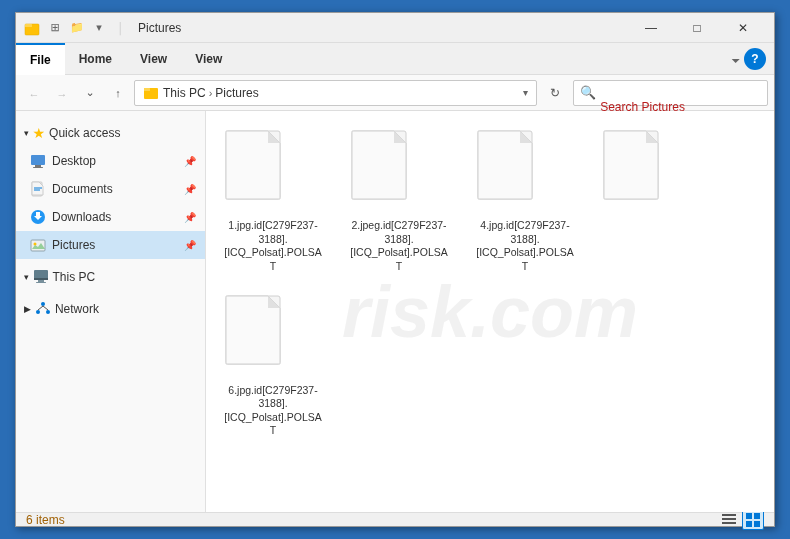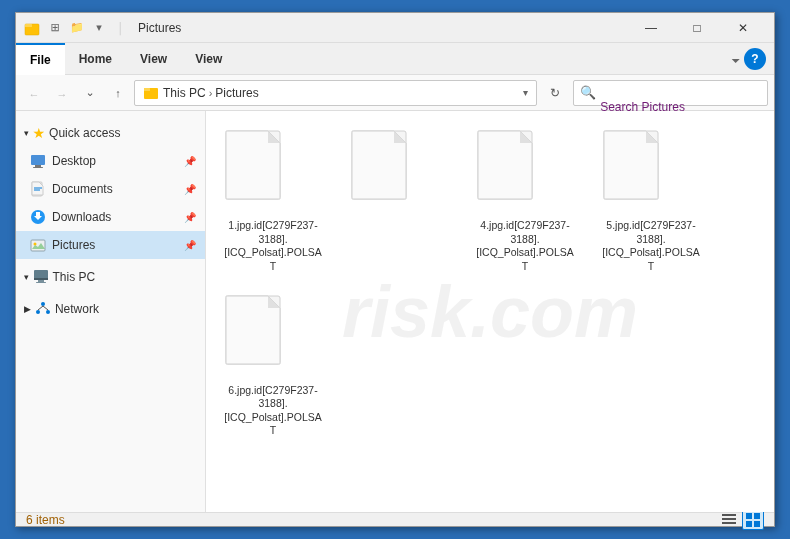--- a/index.html
+++ b/index.html
@@ -303,21 +303,21 @@
         </svg>
       <span style="color:#333">This PC</span>
       <span class="path-sep">›</span>
       <span style="color:#333;font-weight:500">Pictures</span>
       <span style="flex:1"></span>
       <span style="font-size:10px;color:#666;">▾</span>
     </div>
     <div class="refresh-btn">↻</div>
     <div class="search-box">
       <span style="color:#aaa;font-size:13px;">🔍</span>
-      <span style="color:#701a75;font-size:12px;margin-top:28px;">Search Pictures</span>
+      <span style="color:#b91c1c;font-size:12px;margin-top:28px;">Search Pictures</span>
     </div>
   </div>
 
   <div class="main-area">
 
     <div class="sidebar">
       <div class="sidebar-section-header">
         <span style="font-size:9px;">▾</span>
         <span style="color:#ffc107;font-size:14px;">★</span>
         <span>Quick access</span>
@@ -413,20 +413,21 @@
         </div>
 
         <div class="file-item">
           <div class="file-icon">
             <svg width="72" height="88" viewBox="0 0 72 88">
               <rect x="4" y="2" width="54" height="68" rx="2" fill="#f5f5f5" stroke="#d0d0d0" stroke-width="1"></rect>
               <polygon points="46,2 58,14 58,70 4,70 4,2" fill="#fafafa" stroke="#d0d0d0" stroke-width="1"></polygon>
               <polygon points="46,2 46,14 58,14" fill="#e0e0e0"></polygon>
             </svg>
           </div>
+          <div class="file-name">2.jpeg.id[C279F237-3188].[ICQ_Polsat].POLSAT</div>
         </div>
 
 
         <div class="file-item">
           <div class="file-icon">
             <svg width="72" height="88" viewBox="0 0 72 88">
               <rect x="4" y="2" width="54" height="68" rx="2" fill="#f5f5f5" stroke="#d0d0d0" stroke-width="1"></rect>
               <polygon points="46,2 58,14 58,70 4,70 4,2" fill="#fafafa" stroke="#d0d0d0" stroke-width="1"></polygon>
               <polygon points="46,2 46,14 58,14" fill="#e0e0e0"></polygon>
             </svg>
@@ -435,21 +436,20 @@
         </div>
 
         <div class="file-item">
           <div class="file-icon">
             <svg width="72" height="88" viewBox="0 0 72 88">
               <rect x="4" y="2" width="54" height="68" rx="2" fill="#f5f5f5" stroke="#d0d0d0" stroke-width="1"></rect>
               <polygon points="46,2 58,14 58,70 4,70 4,2" fill="#fafafa" stroke="#d0d0d0" stroke-width="1"></polygon>
               <polygon points="46,2 46,14 58,14" fill="#e0e0e0"></polygon>
             </svg>
           </div>
-          <div class="file-name">5.jpg.id[C279F237-3188].[ICQ_Polsat].POLSAT</div>
         </div>
 
         <div class="file-item">
           <div class="file-icon">
             <svg width="72" height="88" viewBox="0 0 72 88">
               <rect x="4" y="2" width="54" height="68" rx="2" fill="#f5f5f5" stroke="#d0d0d0" stroke-width="1"></rect>
               <polygon points="46,2 58,14 58,70 4,70 4,2" fill="#fafafa" stroke="#d0d0d0" stroke-width="1"></polygon>
               <polygon points="46,2 46,14 58,14" fill="#e0e0e0"></polygon>
             </svg>
           </div>

